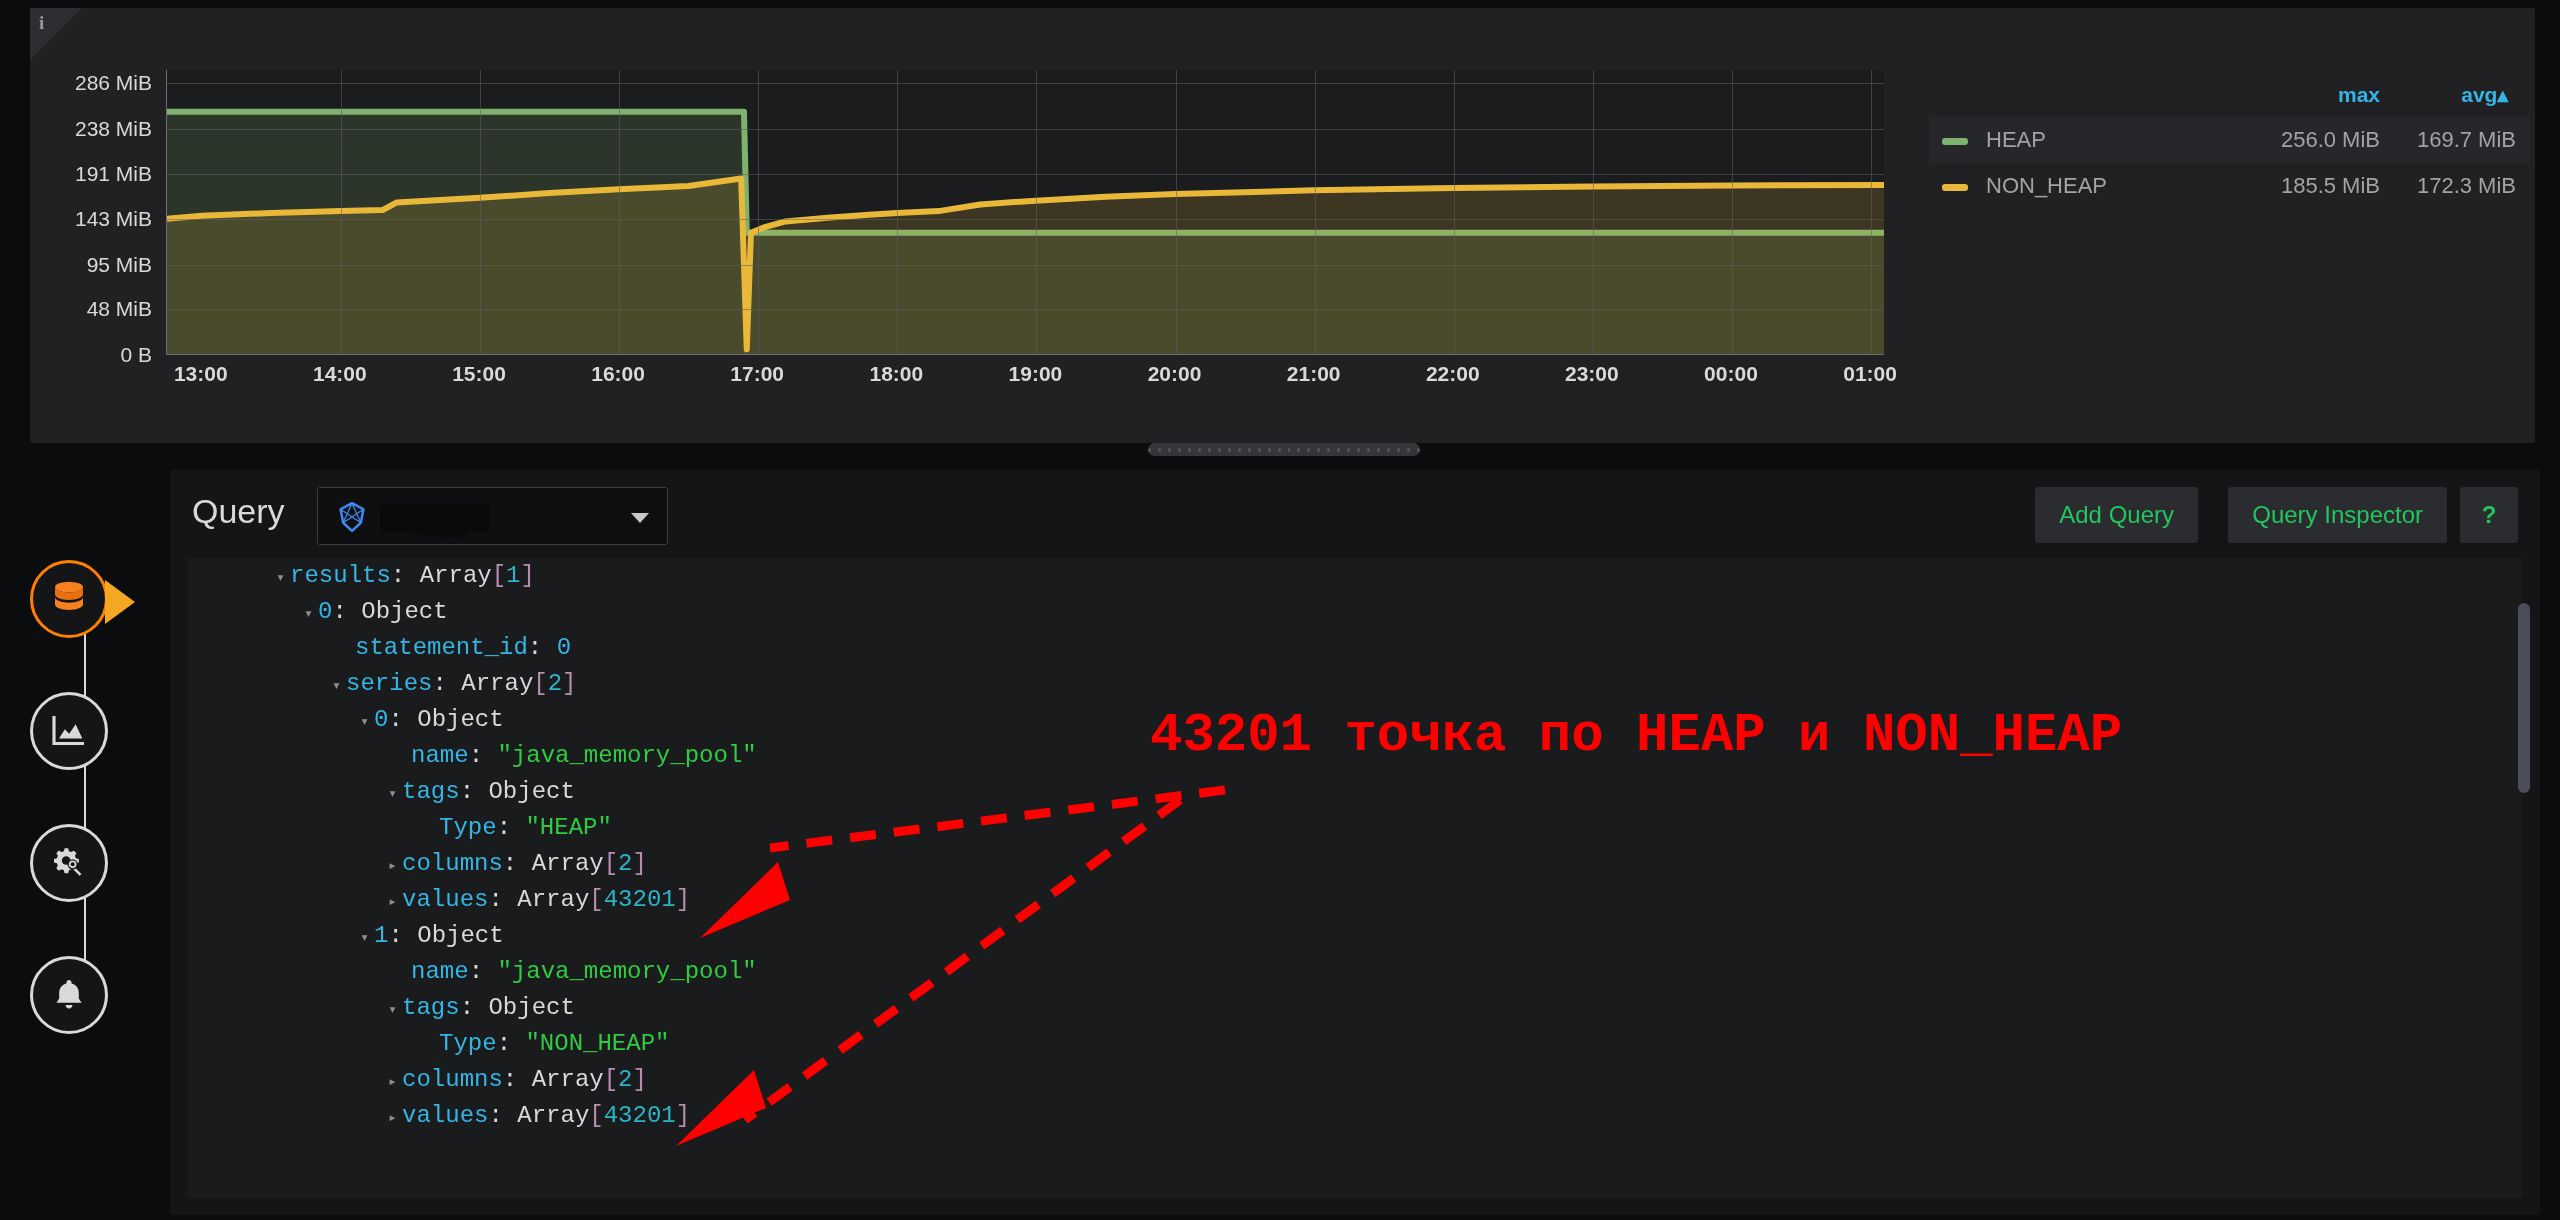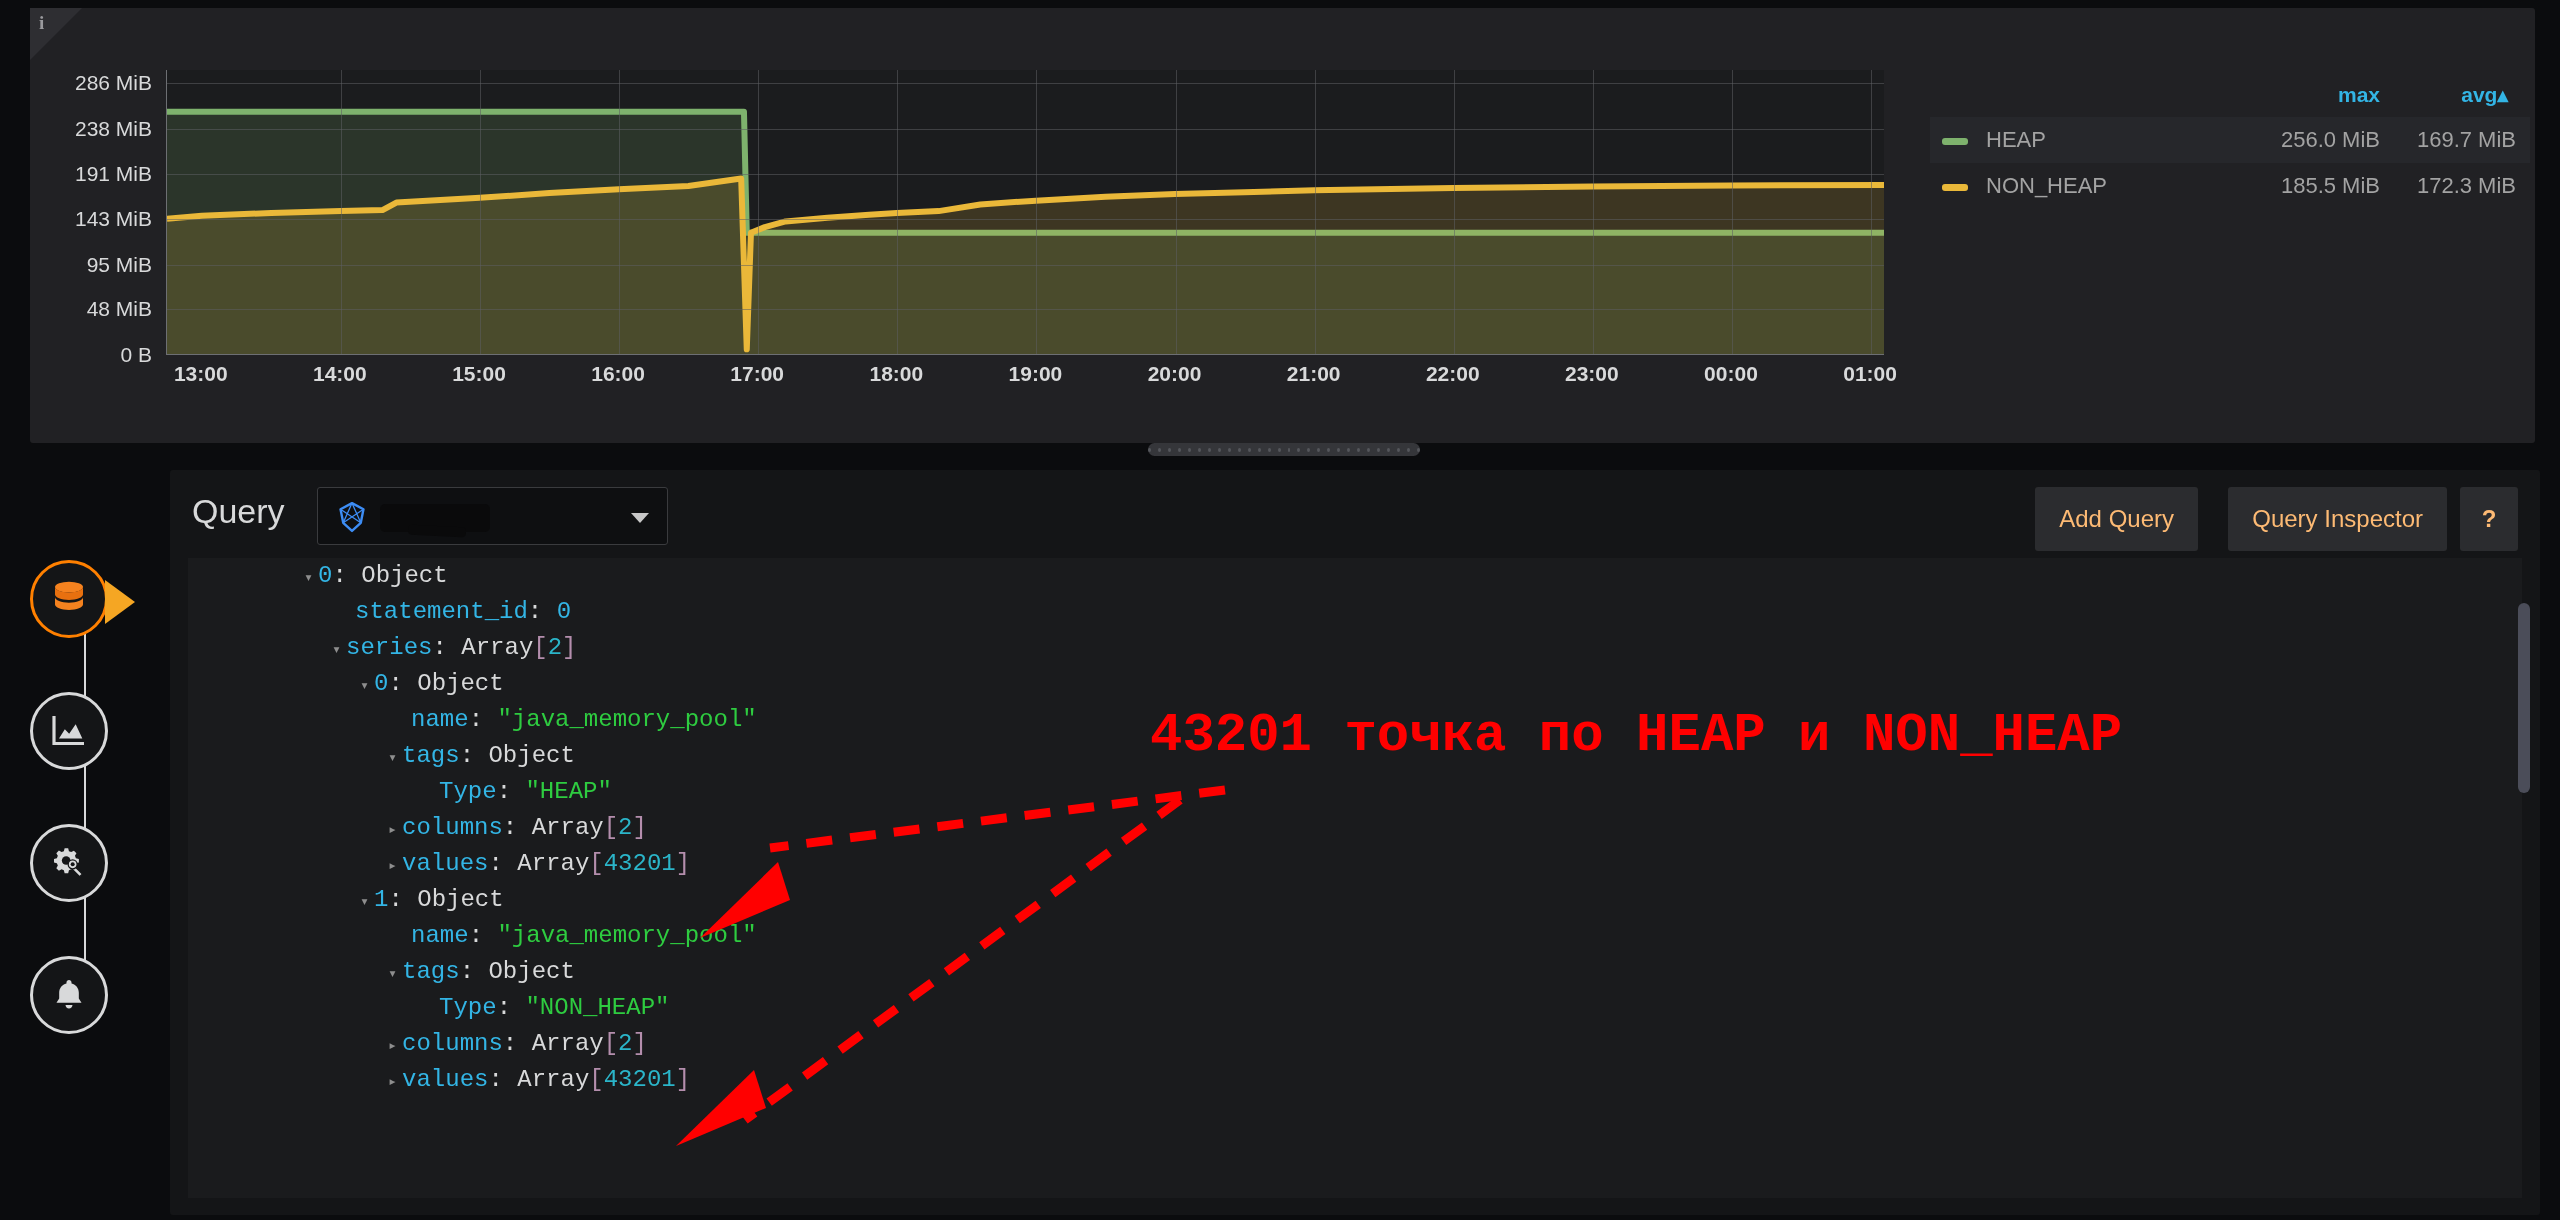--- a/index.html
+++ b/index.html
@@ -139,23 +139,23 @@
     width: 58px; height: 10px; background: #0a0a0b;
     border-radius: 4px; transform: rotate(3deg);
   }
   .ds-caret {
     position: absolute; right: 18px; top: 25px;
     width: 0; height: 0;
     border-left: 9px solid transparent; border-right: 9px solid transparent;
     border-top: 10px solid #c7c7c7;
   }
   .btn {
-    position: absolute; top: 17px; height: 64px;
+    position: absolute; top: 17px; height: 56px;
     background: #2b2c2f; border: none; border-radius: 3px;
-    color: #fdba74; font-size: 24px;
+    color: #22c55e; font-size: 24px;
     font-family: "Liberation Sans", sans-serif;
     padding: 0 24px; cursor: pointer;
   }
   .btn-add { right: 342px; }
   .btn-inspector { right: 93px; }
   .btn-help { right: 22px; width: 58px; padding: 0; font-weight: bold; }
 
   
   .json {
     position: absolute; left: 18px; top: 88px;
@@ -360,20 +360,21 @@
         <div class="ds-redact"></div>
         <div class="ds-caret"></div>
       </div>
 
       <button class="btn btn-add">Add Query</button>
       <button class="btn btn-inspector">Query Inspector</button>
       <button class="btn btn-help">?</button>
     </div>
 
     <div class="json" id="json-tree">
+        <div class="jrow"><span style="display:inline-block;width:88px"></span><span class="arrow">▾</span><span class="k">results</span><span class="t">: </span><span class="t">Array</span><span class="cnt">[</span><span class="cnt-num">1</span><span class="cnt">]</span></div>
         <div class="jrow"><span style="display:inline-block;width:116px"></span><span class="arrow">▾</span><span class="n">0</span><span class="t">: </span><span class="t">Object</span></div>
         <div class="jrow"><span style="display:inline-block;width:144px"></span><span class="arrow">&nbsp;&nbsp;</span><span class="k">statement_id</span><span class="t">: </span><span class="num">0</span></div>
         <div class="jrow"><span style="display:inline-block;width:144px"></span><span class="arrow">▾</span><span class="k">series</span><span class="t">: </span><span class="t">Array</span><span class="cnt">[</span><span class="cnt-num">2</span><span class="cnt">]</span></div>
         <div class="jrow"><span style="display:inline-block;width:172px"></span><span class="arrow">▾</span><span class="n">0</span><span class="t">: </span><span class="t">Object</span></div>
         <div class="jrow"><span style="display:inline-block;width:200px"></span><span class="arrow">&nbsp;&nbsp;</span><span class="k">name</span><span class="t">: </span><span class="str">"java_memory_pool"</span></div>
         <div class="jrow"><span style="display:inline-block;width:200px"></span><span class="arrow">▾</span><span class="k">tags</span><span class="t">: </span><span class="t">Object</span></div>
         <div class="jrow"><span style="display:inline-block;width:228px"></span><span class="arrow">&nbsp;&nbsp;</span><span class="k">Type</span><span class="t">: </span><span class="str">"HEAP"</span></div>
         <div class="jrow"><span style="display:inline-block;width:200px"></span><span class="arrow">▸</span><span class="k">columns</span><span class="t">: </span><span class="t">Array</span><span class="cnt">[</span><span class="cnt-num">2</span><span class="cnt">]</span></div>
         <div class="jrow"><span style="display:inline-block;width:200px"></span><span class="arrow">▸</span><span class="k">values</span><span class="t">: </span><span class="t">Array</span><span class="cnt">[</span><span class="cnt-num">43201</span><span class="cnt">]</span></div>
         <div class="jrow"><span style="display:inline-block;width:172px"></span><span class="arrow">▾</span><span class="n">1</span><span class="t">: </span><span class="t">Object</span></div>

